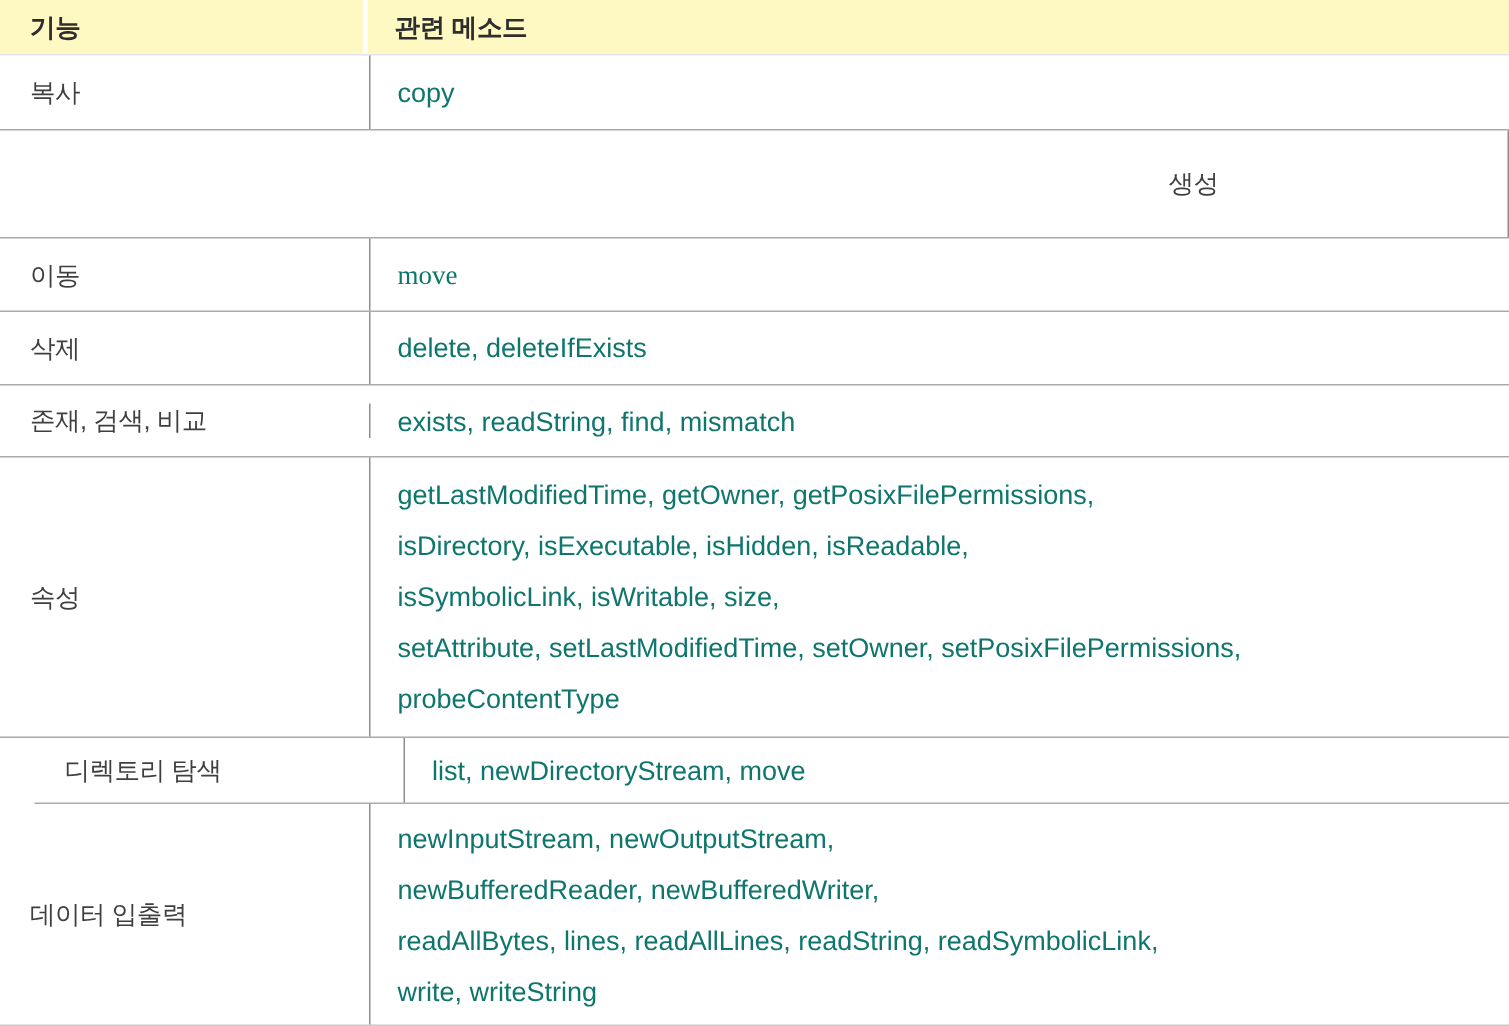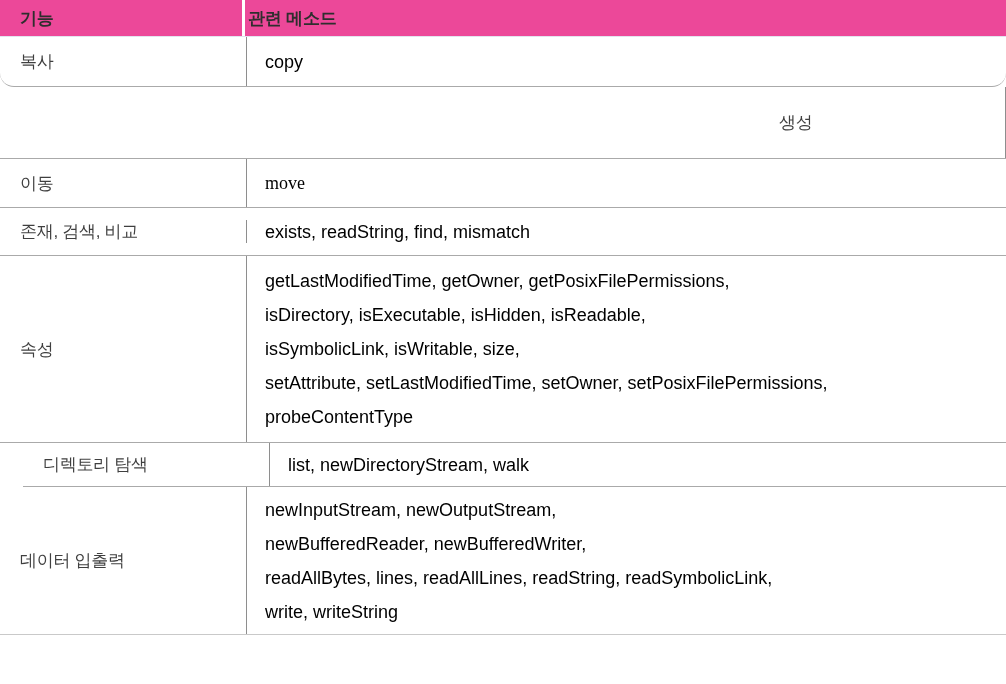--- a/index.html
+++ b/index.html
@@ -26,37 +26,37 @@
     flex-direction: row;
     box-sizing: border-box;
     border-bottom: 1px solid #aaaaaa;
     flex: 0 0 auto;
   }
   .header-row {
     height: 37px;
     border-bottom: 1px solid #e2e4ee;
   }
   .header-cell {
-    background: #ec4899;
+    background: #fef9c3;
     display: flex;
     align-items: center;
     box-sizing: border-box;
     font-size: 17px;
     font-weight: bold;
     color: #2e2e2e;
     letter-spacing: -0.2px;
   }
   .header-cell.left {
     width: 245px;
     padding-left: 20px;
     border-right: 3px solid #ffffff;
   }
   .header-cell.right {
     flex: 1;
-    padding-left: 3px;
+    padding-left: 18px;
   }
   .cell {
     display: flex;
     align-items: center;
     box-sizing: border-box;
     color: #3f3f3f;
   }
   .cell.function {
     width: 247px;
     padding-left: 20px;
@@ -64,24 +64,24 @@
     font-size: 17px;
     letter-spacing: -0.3px;
   }
   .cell.methods {
     flex: 1;
     padding-left: 18px;
     font-size: 18px;
     line-height: 34px;
     white-space: pre-line;
     letter-spacing: 0px;
-    color: #000000;
+    color: #0f766e;
   }
   
-  .r0 { height: 50px; border-radius: 14px; }
+  .r0 { height: 50px; }
   .r1 { height: 72px; justify-content: flex-end; }
   .r2 { height: 49px; font-family: Liberation Serif, serif; }
   .r3 { height: 49px; }
   .r4 { height: 48px; align-items: center; }
   .r5 { height: 187px; }
   .r6 { height: 44px; margin-left: 23px; }
   .r7 { height: 148px; border-bottom: 1px solid #c9c9c9; }
 </style>
 </head>
 <body>
@@ -104,38 +104,42 @@
 
   <div class="row r1">
     <div class="cell function">생성</div>
   </div>
 
   <div class="row r2">
     <div class="cell function">이동</div>
     <div class="cell methods">move</div>
   </div>
 
+  <div class="row r3">
+    <div class="cell function">삭제</div>
+    <div class="cell methods">delete, deleteIfExists</div>
+  </div>
 
   <div class="row r4">
     <div class="cell function">존재, 검색, 비교</div>
     <div class="cell methods">exists, readString, find, mismatch</div>
   </div>
 
   <div class="row r5">
     <div class="cell function">속성</div>
     <div class="cell methods">getLastModifiedTime, getOwner, getPosixFilePermissions,
 isDirectory, isExecutable, isHidden, isReadable,
 isSymbolicLink, isWritable, size,
 setAttribute, setLastModifiedTime, setOwner, setPosixFilePermissions,
 probeContentType</div>
   </div>
 
   <div class="row r6">
     <div class="cell function">디렉토리 탐색</div>
-    <div class="cell methods">list, newDirectoryStream, walk</div>
+    <div class="cell methods">list, newDirectoryStream, move</div>
   </div>
 
   <div class="row r7">
     <div class="cell function">데이터 입출력</div>
     <div class="cell methods">newInputStream, newOutputStream,
 newBufferedReader, newBufferedWriter,
 readAllBytes, lines, readAllLines, readString, readSymbolicLink,
 write, writeString</div>
   </div>
 

